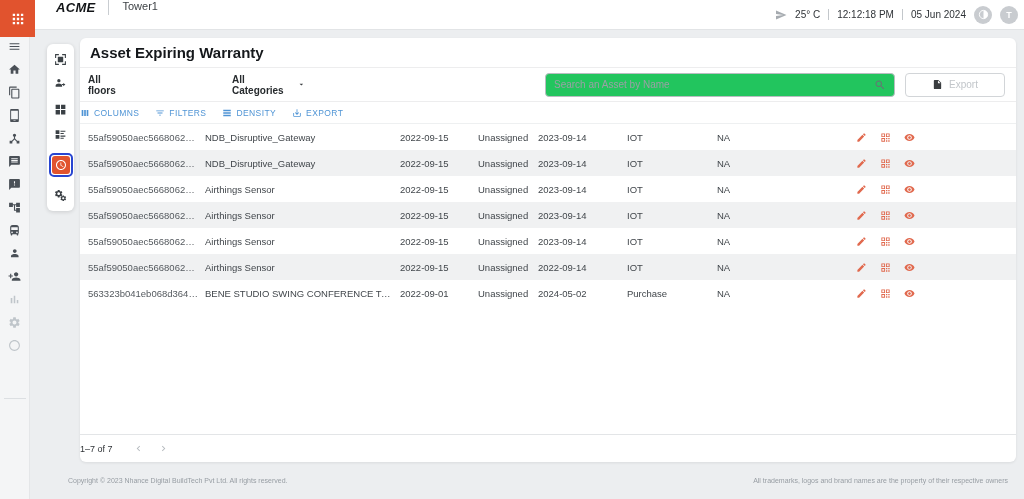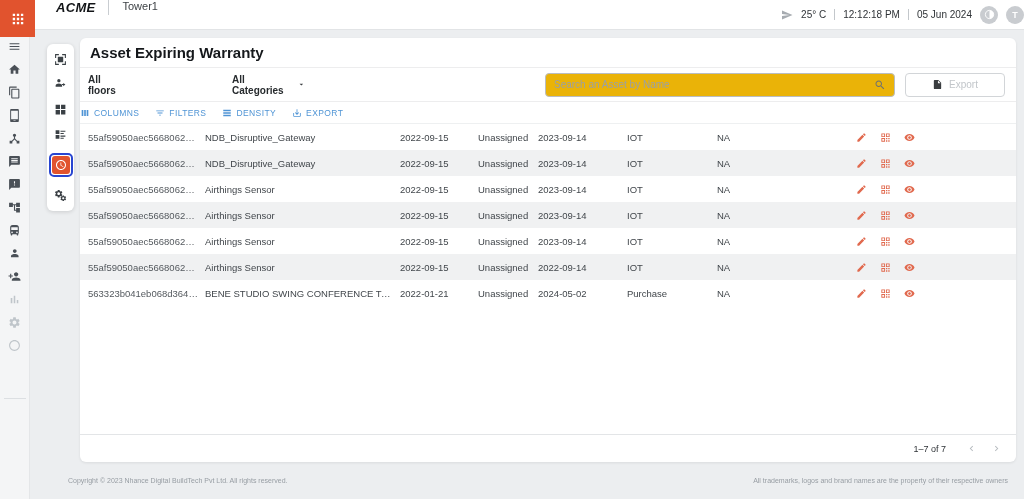--- a/index.html
+++ b/index.html
@@ -8,21 +8,21 @@
   .sprite { position:absolute; width:0; height:0; overflow:hidden; }
   .ico { width:13px; height:13px; fill:currentColor; display:block; }
 
   
   .topbar { position:absolute; top:0; left:0; right:0; height:30px; background:#fff; border-bottom:1px solid #e2e4e6; display:flex; z-index:5; }
   .appbtn { position:absolute; left:0; top:0; width:35px; height:37px; background:#E1532E; display:flex; align-items:center; justify-content:center; z-index:6; cursor:pointer; }
   .appbtn .ico { width:14px; height:14px; color:#fff; }
   .brand { margin-left:56px; font-weight:bold; font-style:italic; font-size:13px; letter-spacing:.3px; color:#121417; }
   .tb-div { width:1px; height:15px; background:#c9cdd1; margin:0 13px; }
   .site { font-size:11px; color:#3f4347; }
-  .tb-right { margin-left:auto; display:flex; align-items:center; gap:8px; padding-right:0; }
+  .tb-right { margin-left:auto; display:flex; align-items:center; gap:8px; padding-right:6px; }
   .tb-right .wico { width:12px; height:12px; color:#a6abb0; }
   .tb-text { font-size:10px; color:#2f3337; white-space:nowrap; }
   .vdiv { width:1px; height:11px; background:#c3c7cb; }
   .avatar { width:18px; height:18px; border-radius:50%; background:#c9ccd0; color:#fff; display:flex; align-items:center; justify-content:center; font-size:9px; font-weight:bold; cursor:pointer; }
   .avatar .ico { width:11px; height:11px; color:#fff; }
 
   
   .sidebar { position:absolute; top:30px; left:0; bottom:0; width:30px; background:#f4f5f6; border-right:1px solid #e4e6e8; display:flex; flex-direction:column; align-items:center; padding-top:10px; gap:10px; z-index:2; }
   .sb-item { width:13px; height:13px; color:#4a5057; cursor:pointer; flex:0 0 auto; }
   .sb-item.disabled { color:#bfc5ca; }
@@ -39,21 +39,21 @@
   .card { position:absolute; left:80px; top:38px; width:936px; height:424px; background:#fff; border-radius:6px; box-shadow:0 1px 3px rgba(0,0,0,.08); display:flex; flex-direction:column; overflow:hidden; z-index:1; }
   .title-row { height:30px; flex:0 0 auto; padding:11px 10px; display:flex; align-items:center; border-bottom:1px solid #ededee; }
   .title { font-size:15px; font-weight:bold; color:#15181b; }
 
   .filter-row { height:34px; flex:0 0 auto; position:relative; border-bottom:1px solid #ededee; }
   .select { position:absolute; top:50%; transform:translateY(-50%); display:flex; align-items:center; justify-content:space-between; cursor:pointer; }
   .select .lbl { font-size:10px; font-weight:bold; color:#272b2e; }
   .select .ico { width:9px; height:9px; color:#3d4043; }
   .sel-floors { left:8px; width:60px;gap:48px; }
   .sel-cats { left:152px; width:74px; }
-  .search-wrap { position:absolute; left:465px; top:50%; transform:translateY(-50%); width:350px; height:24px; border:1px solid #b9bdc1; border-radius:4px; background:#eab308; display:flex; align-items:center; }
+  .search-wrap { position:absolute; left:465px; top:50%; transform:translateY(-50%); width:350px; height:24px; border:1px solid #b9bdc1; border-radius:4px; background:#22c55e; display:flex; align-items:center; }
   .search-wrap input { flex:1; border:none; outline:none; background:transparent; font-family:"Liberation Sans",sans-serif; font-size:10px; color:#333; padding:0 8px; }
   .search-wrap input::placeholder { color:#9aa0a5; }
   .search-wrap .ico { width:12px; height:12px; color:#6b7075; margin-right:8px; flex:0 0 auto; cursor:pointer; }
   .export-btn { position:absolute; left:825px; top:50%; transform:translateY(-50%); width:100px; height:24px; border:1px solid #d2d5d8; border-radius:4px; background:#fff; display:flex; align-items:center; justify-content:center; gap:6px; cursor:default; }
   .export-btn .ico { width:11px; height:11px; color:#3a3d40; }
   .export-btn .lbl { font-size:10px; color:#c2c6ca; }
 
   .gtoolbar { height:22px; flex:0 0 auto; display:flex; align-items:center; gap:16px; padding-left:0; border-bottom:1px solid #eef0f1; }
   .gt-btn { display:flex; align-items:center; gap:4px; color:#4F94D5; font-size:8.5px; letter-spacing:.4px; cursor:pointer; }
   .gt-btn .ico { width:10px; height:10px; }
@@ -62,21 +62,21 @@
   .thead { height:22px; flex:0 0 auto; font-size:9px; color:#5f6469; border-bottom:1px solid #e3e5e7; }
   .thead span { cursor:pointer; }
   .trow { height:26px; font-size:9.5px; color:#41464b; }
   .trow.alt { background:#f0f1f2; }
   .c { overflow:hidden; white-space:nowrap; text-overflow:ellipsis; padding-right:6px; }
   .c-id { color:#54595e; }
   .c-actions { display:flex; align-items:center; gap:13px; padding-left:14px; }
   .c-actions .ico { width:11px; height:11px; color:#E16A4F; cursor:pointer; }
 
   .spacer { flex:1; }
-  .pag-row { height:28px; flex:0 0 auto; border-top:1px solid #e3e5e7; display:flex; align-items:center; justify-content:flex-end; gap:20px; padding-right:14px; }
+  .pag-row { height:28px; flex:0 0 auto; border-top:1px solid #e3e5e7; display:flex; align-items:center; gap:20px; padding-right:14px; }
   .pag-label { font-size:9px; color:#2f3337; }
   .pag-btns { display:flex; gap:14px; }
   .pag-btns .ico { width:11px; height:11px; color:#b6bbbf; cursor:pointer; }
 
   
   .footer { position:absolute; left:0; right:0; bottom:0; height:37px; display:flex; align-items:center; justify-content:space-between; padding:0 16px 0 68px; font-size:7px; color:#979da3; }
 </style>
 </head>
 <body>
 
@@ -513,21 +513,21 @@
           </svg>
         <svg class="ico">
             <use href="#i-eye"></use>
           </svg>
       </span>
     </div>
 
     <div class="trow tgrid">
       <span class="c c-id">563323b041eb068d36430c61</span>
       <span class="c">BENE STUDIO SWING CONFERENCE TABLE</span>
-      <span class="c">2022-01-21</span>
+      <span class="c">2022-09-01</span>
       <span class="c">Unassigned</span>
       <span class="c">2024-05-02</span>
       <span class="c">Purchase</span>
       <span class="c">NA</span>
       <span class="c-actions">
         <svg class="ico">
             <use href="#i-edit"></use>
           </svg>
         <svg class="ico">
             <use href="#i-qr"></use>

